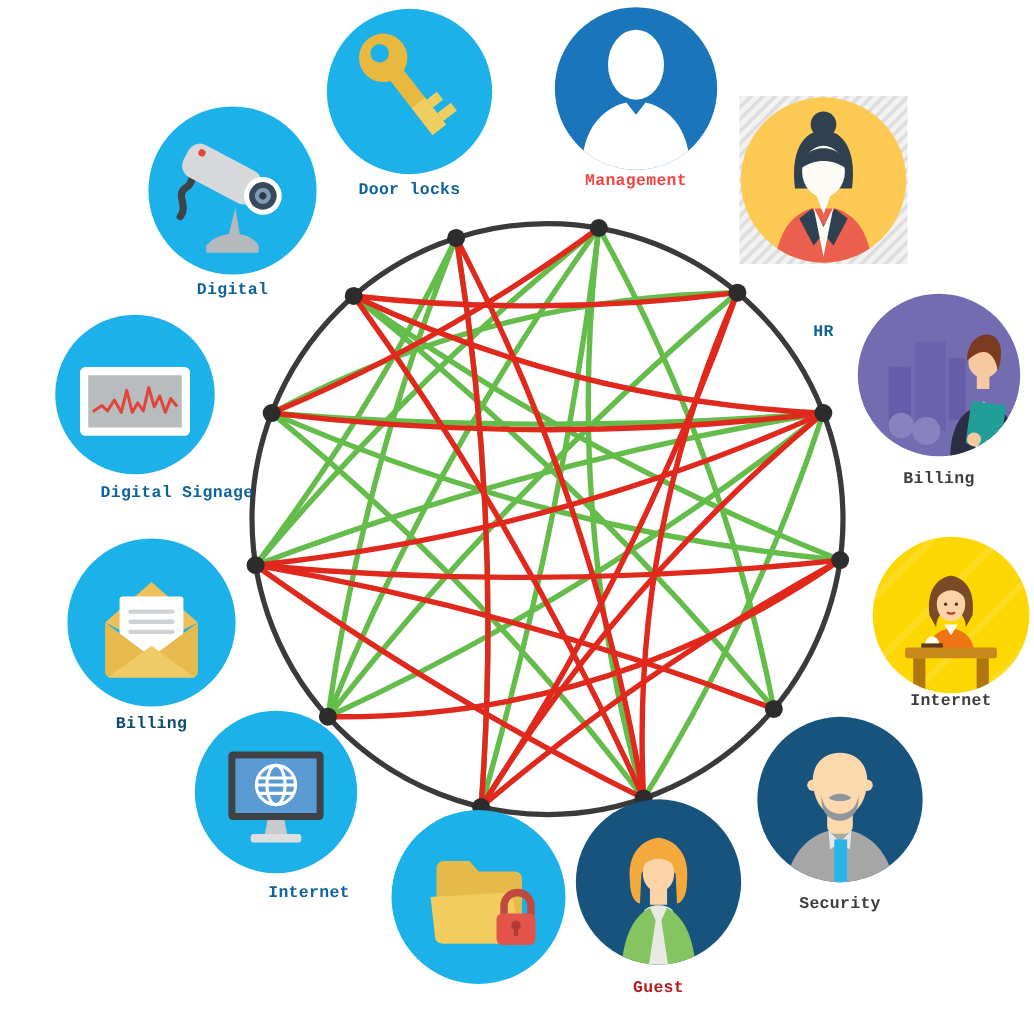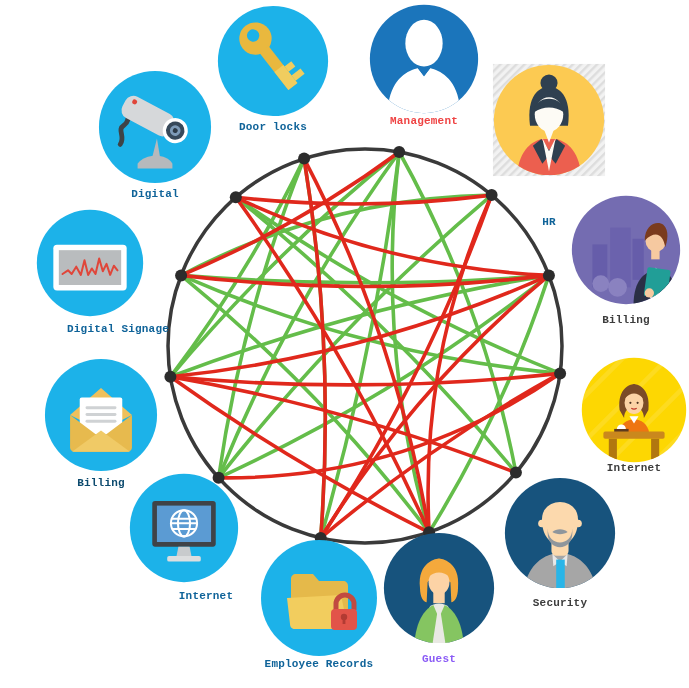--- a/index.html
+++ b/index.html
@@ -212,40 +212,39 @@
         <rect x="54" y="62" width="12" height="14" fill="#fcd3a6"></rect>
         <path d="M40,60 C37,32 58,29 60,29 C62,29 83,32 80,60 C80,70 76,75 73,75 L72,54 C60,46 50,50 48,54 L47,75 C44,75 40,70 40,60 Z" fill="#f4a93c"></path>
         <ellipse cx="60" cy="54" rx="11" ry="13" fill="#fcd3a6"></ellipse>
         <path d="M48,49 C48,36 72,36 72,49 C64,42 56,42 48,49 Z" fill="#f4a93c"></path>
         <path d="M50,80 C54,75 66,75 70,80 L70,120 L50,120 Z" fill="#e9e9e3"></path>
         <path d="M34,120 C36,88 50,80 54,78 L58,87 L53,120 Z" fill="#85c561"></path>
         <path d="M86,120 C84,88 70,80 66,78 L62,87 L67,120 Z" fill="#85c561"></path>
       </g>
           </svg>
         </div>
-    <div class="dept-label" style="top: 122px; color: #8b5cf6; text-align: right;">Guest</div>
+    <div class="dept-label" style="top: 122px; color: #b91c1c; text-align: right;">Guest</div>
   </div>
       <div class="dept" style="left: 259px; top: 538px; width: 120px; height: 120px;">
     <div class="dept-icon">
           <svg viewBox="0 0 120 120">
             <clipPath id="clip-employee-records">
               <circle cx="60" cy="60" r="58"></circle>
             </clipPath>
             <circle cx="60" cy="60" r="58" fill="#1cb2e9"></circle>
       <g clip-path="url(#clip-employee-records)">
         <path d="M32,86 L32,41 C32,38 34,36 37,36 L54,36 L60,43 L84,43 C87,43 89,45 89,48 L89,86 C89,89 87,91 84,91 L37,91 C34,91 32,89 32,86 Z" fill="#e5b94a"></path>
         <path d="M28,60 L82,57 L88,86 C88,89 86,91 83,91 L36,91 C33,91 31,89 31,86 Z" fill="#f2cd5e"></path>
         <path d="M77,72 L77,66 a9,9 0 0 1 18,0 L95,72" stroke="#c14a40" stroke-width="5" fill="none"></path>
         <rect x="72" y="71" width="26" height="21" rx="4" fill="#e25449"></rect>
         <circle cx="85" cy="79" r="3.2" fill="#b23b33"></circle>
               <rect x="83.6" y="79" width="2.8" height="7" fill="#b23b33"></rect>
       </g>
           </svg>
         </div>
-    <div class="dept-label" style="top: 120px; color: rgb(15, 99, 153);">Employee Records</div>
   </div>
       <div class="dept" style="left: 128px; top: 472px; width: 112px; height: 112px;">
     <div class="dept-icon">
           <svg viewBox="0 0 120 120">
             <clipPath id="clip-internet">
               <circle cx="60" cy="60" r="58"></circle>
             </clipPath>
             <circle cx="60" cy="60" r="58" fill="#1cb2e9"></circle>
       <g clip-path="url(#clip-internet)">
         <rect x="26" y="31" width="68" height="49" rx="3" fill="#3f4347"></rect>

